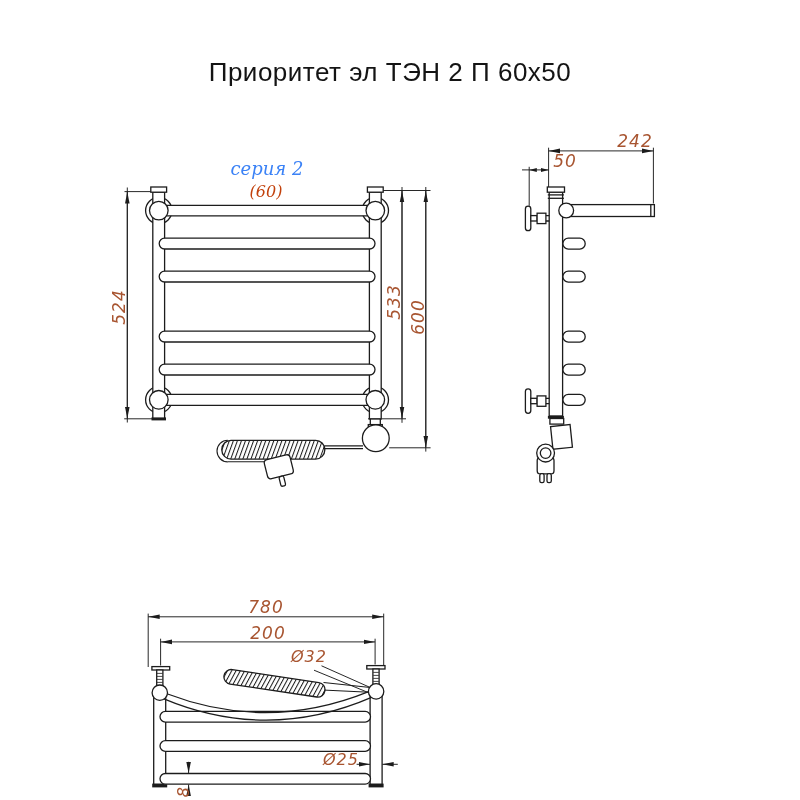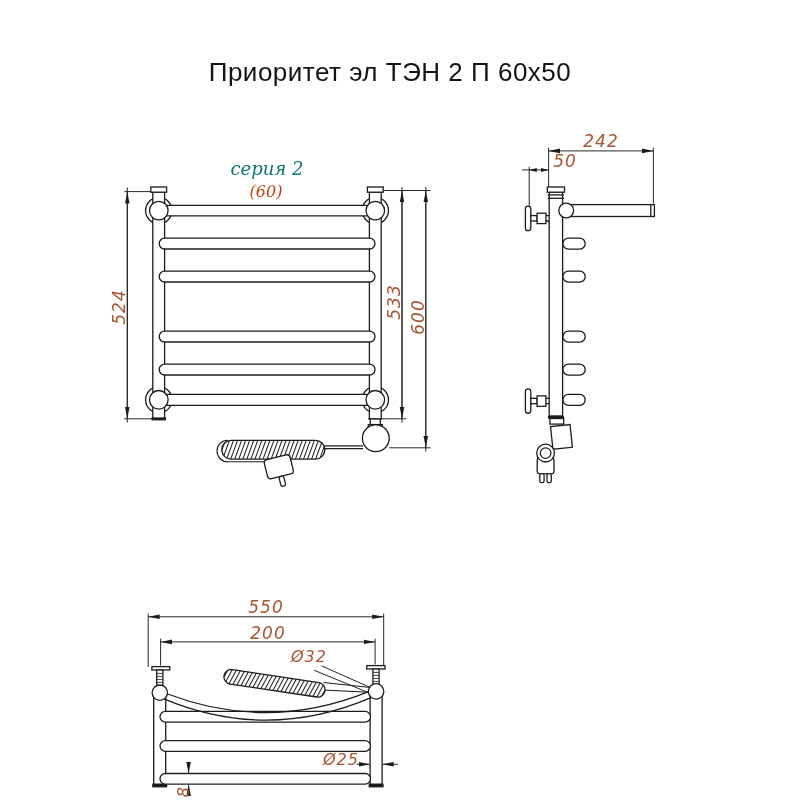--- a/index.html
+++ b/index.html
@@ -2,21 +2,21 @@
 <html><head>
 <meta charset="utf-8">
 <style>
   html,body{margin:0;padding:0;background:#ffffff;}
   #stage{position:relative;width:800px;height:800px;background:#fff;overflow:hidden;
          font-family:"Liberation Sans",sans-serif;margin-top:36px;}
   svg{position:absolute;left:0;top:0;}
   .lbl{position:absolute;transform:translate(-50%,-50%);white-space:nowrap;color:#1c1c1c;}
   .lbl.r90{transform:translate(-50%,-50%) rotate(-90deg);}
   .title{font-size:26px;letter-spacing:.5px;color:#141414;}
-  .sub{font-style:italic;font-size:18px;color:#0f766e;font-family:"DejaVu Serif",serif;}
+  .sub{font-style:italic;font-size:18px;color:#3b82f6;font-family:"DejaVu Serif",serif;}
   .sub2{font-style:italic;font-size:16px;color:#c2410c;font-family:"DejaVu Serif",serif;}
   .dim{font-style:italic;font-size:17px;color:#a85531;font-family:"DejaVu Sans",sans-serif;letter-spacing:1px;}
   .dim-sm{font-size:16px;}
 </style>
 </head>
 <body>
 
 <div id="stage">
 
 <svg width="800" height="800" viewBox="0 0 800 800">
@@ -192,22 +192,22 @@
 
 <div class="lbl title" style="left:390px;top:36px;">Приоритет эл ТЭН 2 П 60x50</div>
 
 <div class="lbl sub" style="left:267px;top:132px;">серия 2</div>
 <div class="lbl sub2" style="left:266px;top:155px;">(60)</div>
 
 <div class="lbl dim r90" style="left:119px;top:271px;">524</div>
 <div class="lbl dim r90" style="left:394px;top:266px;">533</div>
 <div class="lbl dim r90" style="left:418px;top:281px;">600</div>
 
-<div class="lbl dim" style="left:601px;top:105px;font-style:italic;">242</div>
+<div class="lbl dim" style="left:635px;top:105px;font-style:italic;">242</div>
 <div class="lbl dim" style="left:565px;top:125px;">50</div>
 
-<div class="lbl dim" style="left:266px;top:571px;">550</div>
+<div class="lbl dim" style="left:266px;top:571px;">780</div>
 <div class="lbl dim" style="left:268px;top:597px;">200</div>
 <div class="lbl dim dim-sm" style="left:309px;top:620px;">Ø32</div>
 <div class="lbl dim dim-sm" style="left:341px;top:723px;">Ø25</div>
 <div class="lbl dim dim-sm r90" style="left:183px;top:768px;">Ø18</div>
 
 </div>
 
 </body></html>

